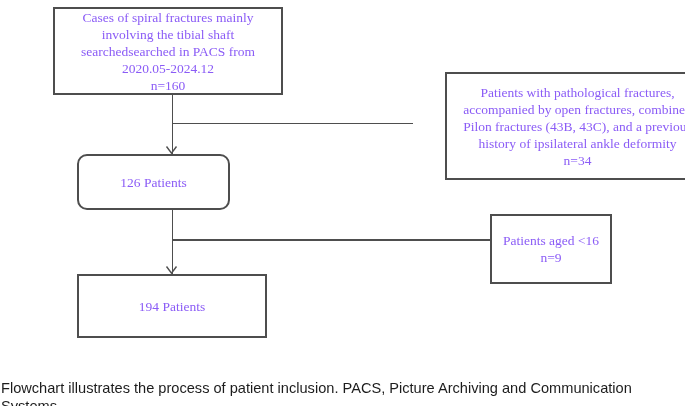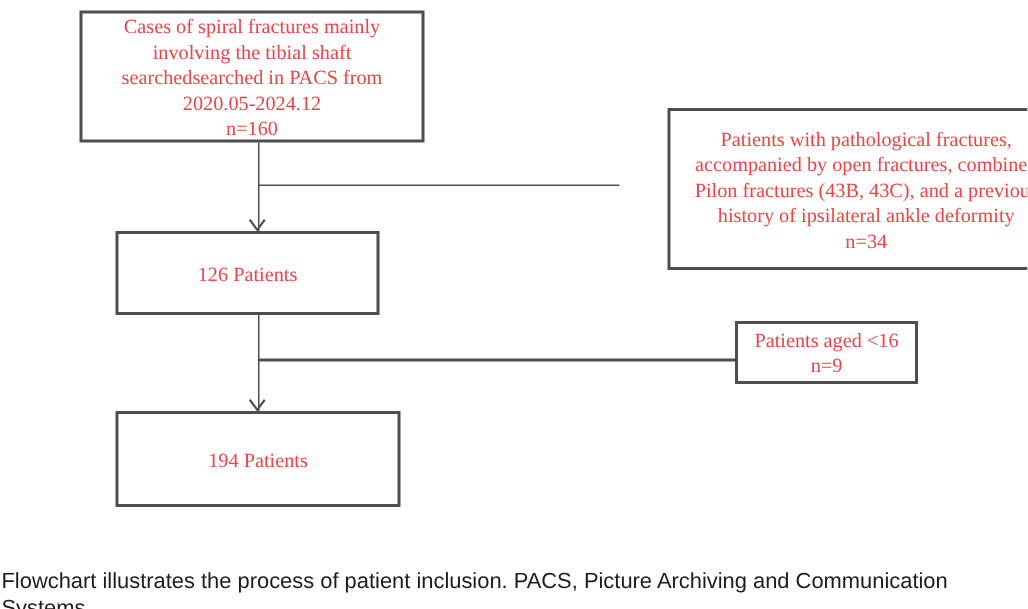--- a/index.html
+++ b/index.html
@@ -13,29 +13,29 @@
   }
   .fc-box {
     position: absolute;
     box-sizing: border-box;
     border: 2px solid #4e4e4e;
     background: #ffffff;
     display: flex;
     align-items: center;
     justify-content: center;
     text-align: center;
-    color: #ef4444;
+    color: #8b5cf6;
     font-size: 13.5px;
     line-height: 17px;
   }
   .fc-box .box-text { white-space: pre-line; width: 100%; }
   .box-initial    { left: 53px;  top: 7px;   width: 230px; height: 88px; }
   .box-excl-1     { left: 413px; top: 72px;  width: 265px; height: 108px; margin-left: 32px; }
-  .box-cohort     { left: 77px;  top: 154px; width: 176px; height: 56px; }
-  .box-excl-2     { left: 490px; top: 214px; width: 122px; height: 42px; }
+  .box-cohort     { left: 77px;  top: 154px; width: 153px; height: 56px; border-radius: 10px; }
+  .box-excl-2     { left: 490px; top: 214px; width: 122px; height: 70px; }
   .box-final      { left: 77px;  top: 274px; width: 190px; height: 64px; }
   .line { position: absolute; background: #4e4e4e; }
   .v-line { width: 1.5px; }
   .h-line { height: 1.5px; }
   .v1 { left: 171.5px; top: 95px;  height: 59px; }
   .h1 { left: 172px;   top: 122.5px; width: 241px; }
   .v2 { left: 171.5px; top: 210px; height: 64px; }
   .h2 { left: 172px;   top: 239px; width: 318px; }
   .arrowhead { position: absolute; width: 13px; height: 8px; }
   .ah1 { left: 165px; top: 146px; }

